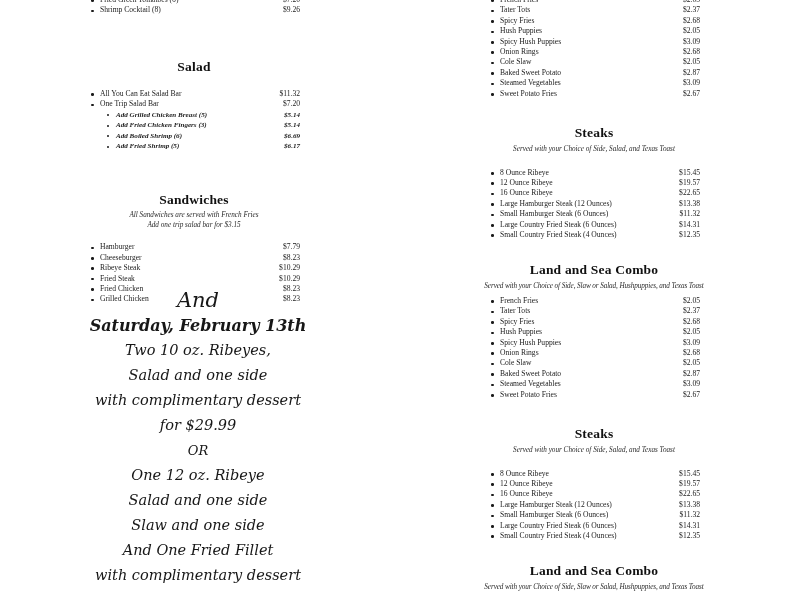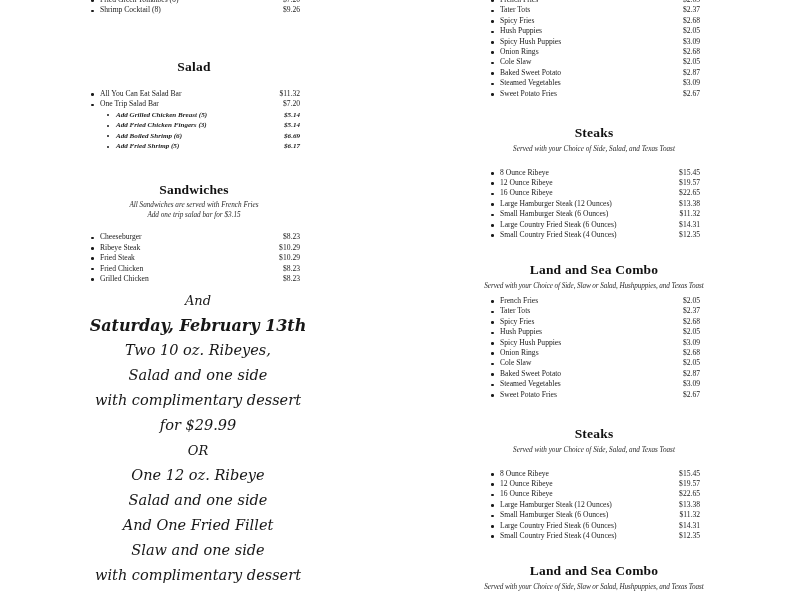--- a/index.html
+++ b/index.html
@@ -119,21 +119,21 @@
     font-style: italic;
     color: #171717;
     z-index: 5;
     background: transparent;
     pointer-events: none;
   }
   .script-overlay .ln {
     line-height: 25px;
     white-space: nowrap;
   }
-  .script-overlay .s-and   { font-size: 13px; }
+  .script-overlay .s-and   { font-size: 21px; }
   .script-overlay .s-date  { font-size: 16px; font-weight: bold; }
   .script-overlay .s-body  { font-size: 14.5px; }
   .script-overlay .s-or    { font-size: 13px; }
   .script-overlay .s-price { font-size: 14.5px; }
 
   
   .wash {
     position: absolute;
     left: 80px;
     top: 303px;
@@ -195,27 +195,32 @@
             <span class="pr">$6.69</span>
           </li>
           <li class="sub">
             <span class="nm">Add Fried Shrimp (5)</span>
             <span class="dots"></span>
             <span class="pr">$6.17</span>
           </li>
         </ul>
     </div>
 
-    <div style="position:absolute; left:0; top:183px; width:212px;">
+    <div style="position:absolute; left:0; top:193px; width:212px;">
       <div class="sec-title">Sandwiches</div>
       <div style="height:3px"></div>
       <div class="sec-sub">All Sandwiches are served with French Fries</div>
       <div class="sec-sub">Add one trip salad bar for $3.15</div>
       <div style="height:12px"></div>
       <ul class="items" id="sandwiches-list">
+          <li>
+            <span class="nm">Hamburger</span>
+            <span class="dots"></span>
+            <span class="pr">$7.79</span>
+          </li>
           <li>
             <span class="nm">Cheeseburger</span>
             <span class="dots"></span>
             <span class="pr">$8.23</span>
           </li>
           <li>
             <span class="nm">Ribeye Steak</span>
             <span class="dots"></span>
             <span class="pr">$10.29</span>
           </li>
@@ -457,19 +462,19 @@
     <div id="script-lines">
         <div class="ln s-and">And</div>
         <div class="ln s-date">Saturday, February 13th</div>
         <div class="ln s-body">Two 10 oz. Ribeyes,</div>
         <div class="ln s-body">Salad and one side</div>
         <div class="ln s-body">with complimentary dessert</div>
         <div class="ln s-price">for $29.99</div>
         <div class="ln s-or">OR</div>
         <div class="ln s-body">One 12 oz. Ribeye</div>
         <div class="ln s-body">Salad and one side</div>
+        <div class="ln s-body">Slaw and one side</div>
         <div class="ln s-body">And One Fried Fillet</div>
-        <div class="ln s-body">Slaw and one side</div>
         <div class="ln s-body">with complimentary dessert</div>
       </div>
   </div>
 
 </div>
 
 </body></html>

